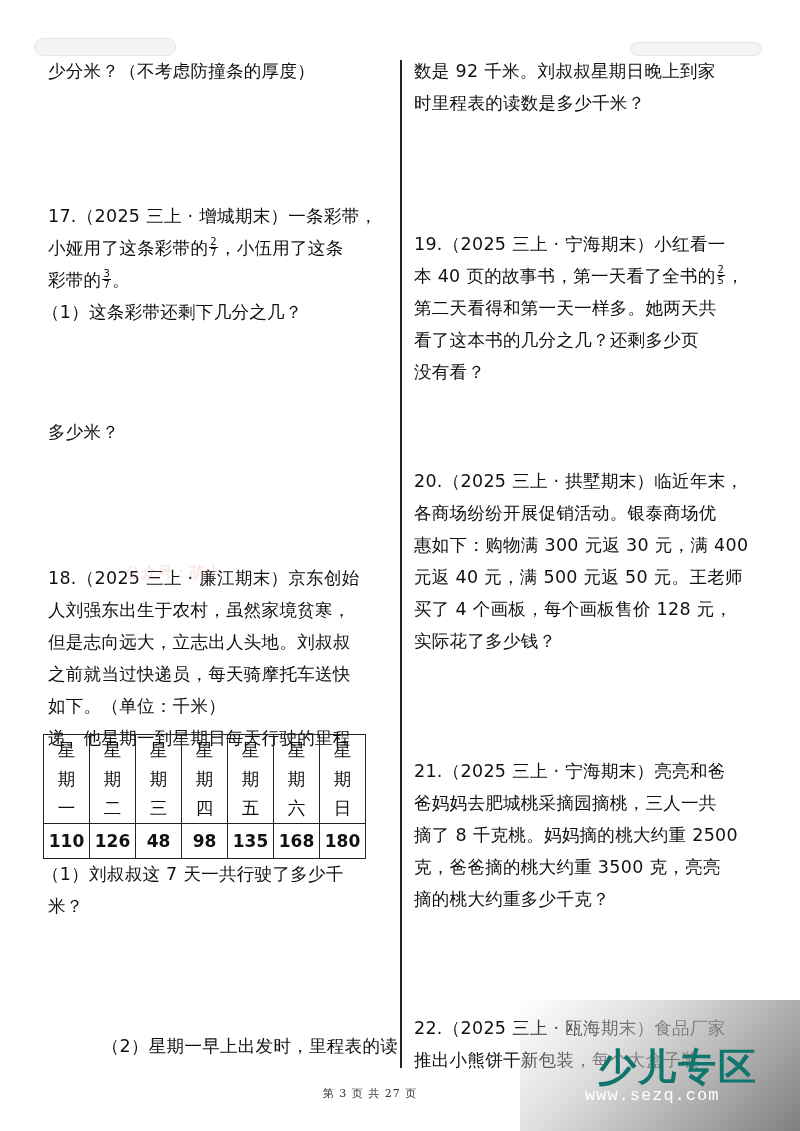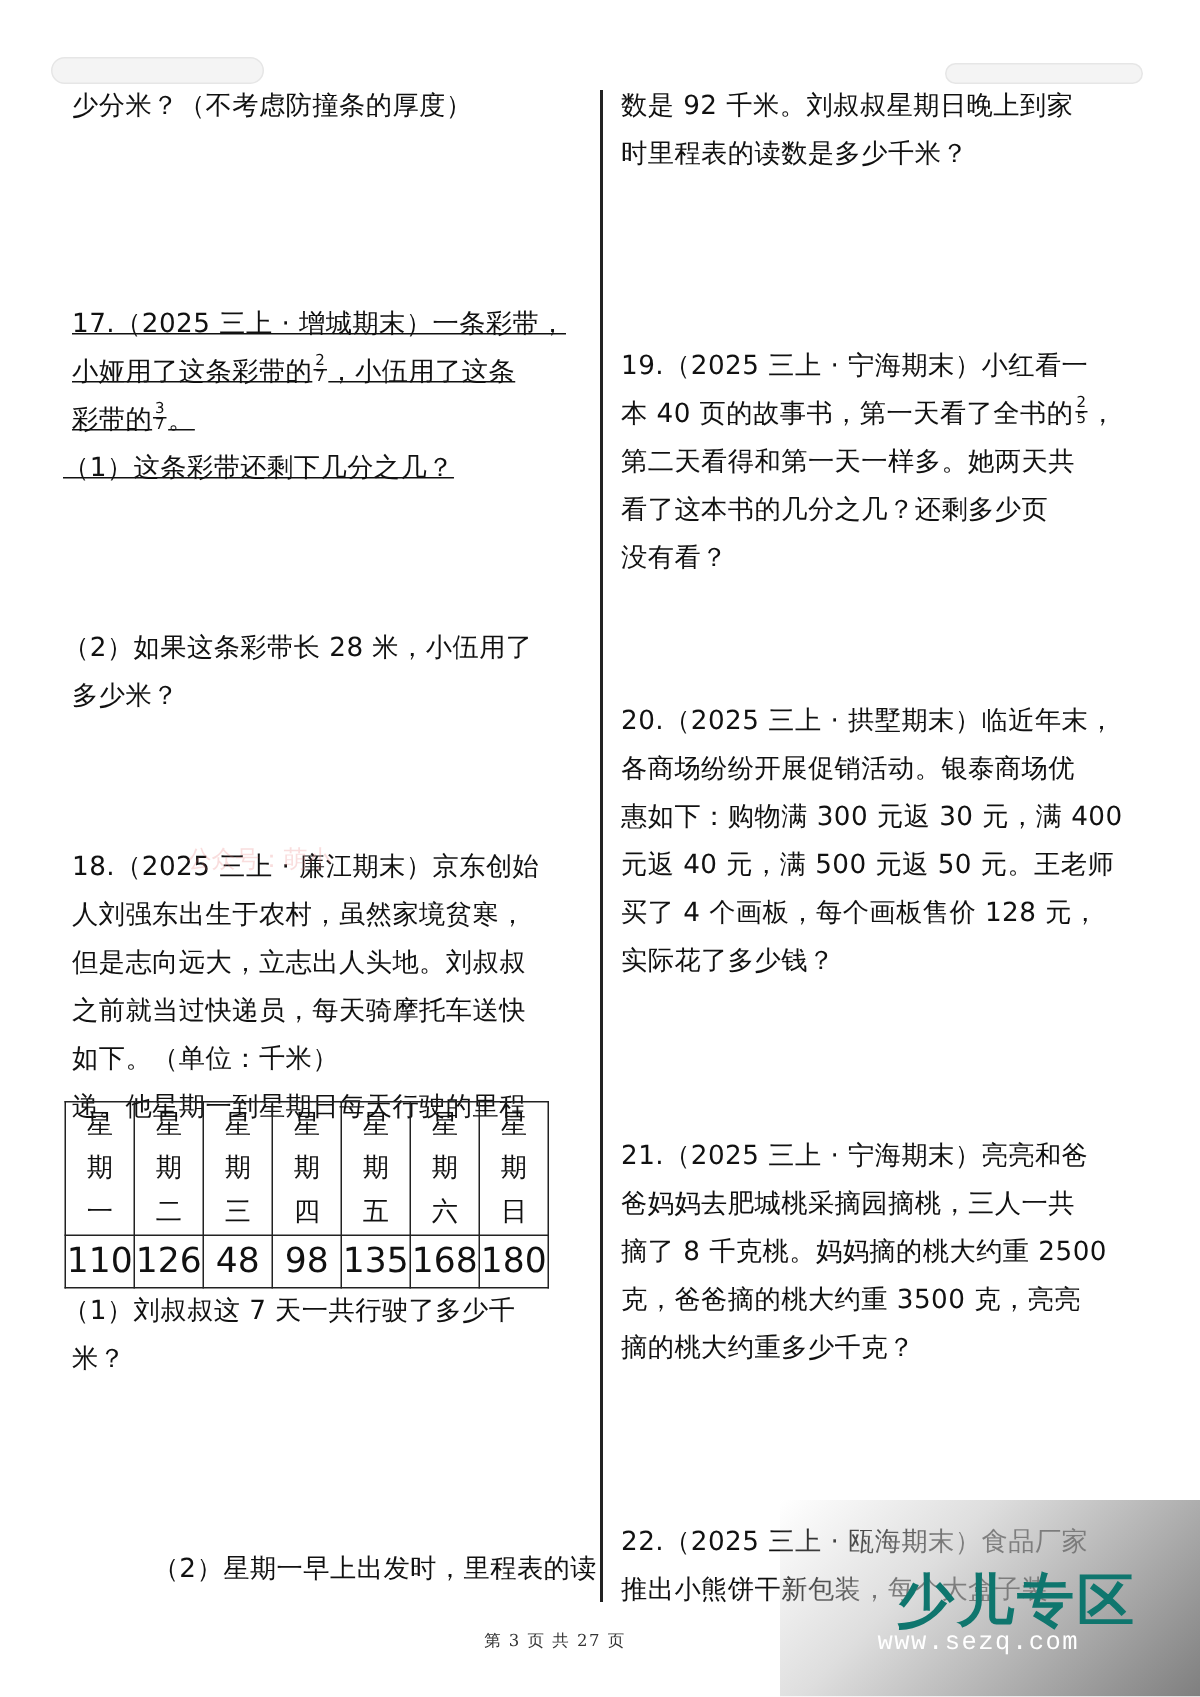--- a/index.html
+++ b/index.html
@@ -26,21 +26,21 @@
 
   table.mileage {
     position:absolute; left:43px; top:734px; border-collapse:collapse;
     font-size:17.5px;
   }
   table.mileage td {
     border:1.5px solid #222; width:45px; text-align:center; padding:0;
   }
   table.mileage tr.hdr td { height:88px; line-height:29px; vertical-align:middle; }
   table.mileage tr.hdr td span { display:block; }
-  table.mileage tr.val td { height:34px; font-size:23px; }
+  table.mileage tr.val td { height:34px; font-size:17px;font-weight:bold; }
 
   .footer {
     position:absolute; top:1086px; left:0; width:740px; text-align:center;
     font-family:"DejaVu Serif", "Liberation Serif", serif; font-size:11px; color:#333;
     letter-spacing:1px;
   }
   .wm-bg {
     position:absolute; left:520px; top:1000px; width:280px; height:131px;
     background:linear-gradient(135deg, rgba(255,255,255,0) 0%, rgba(200,200,200,0.6) 35%, rgba(120,120,120,0.95) 100%);
   }
@@ -62,33 +62,32 @@
 <div class="scribble" style="left:34px; top:38px; width:140px;"></div>
 <div class="scribble" style="left:630px; top:42px; width:130px; height:12px;"></div>
 
 <div class="divider"></div>
 
 <div class="col" style="left:48px; top:0;">
   <div class="blk" style="top:55px;">
     <span class="line">少分米？（不考虑防撞条的厚度）</span>
   </div>
 
-  <div class="blk" style="top:200px;text-decoration:underline;">
+  <div class="blk" style="top:200px;">
     <span class="line">17.（2025 三上 · 增城期末）一条彩带，</span>
     <span class="line">
       <span>小娅用了这条彩带的</span><span class="frac"><span class="num">2</span><span class="den">7</span></span><span>，小伍用了这条</span>
     </span>
     <span class="line">
       <span>彩带的</span><span class="frac"><span class="num">3</span><span class="den">7</span></span><span>。</span>
     </span>
     <span class="line" style="margin-left:-6px;">（1）这条彩带还剩下几分之几？</span>
   </div>
 
   <div class="blk" style="top:416px;">
-    <span class="line" style="margin-left:-6px;">（2）如果这条彩带长 28 米，小伍用了</span>
     <span class="line">多少米？</span>
   </div>
 
   <div class="blk" style="top:562px;">
     <span class="line">18.（2025 三上 · 廉江期末）京东创始</span>
     <span class="line">人刘强东出生于农村，虽然家境贫寒，</span>
     <span class="line">但是志向远大，立志出人头地。刘叔叔</span>
     <span class="line">之前就当过快递员，每天骑摩托车送快</span>
     <span class="line">如下。（单位：千米）</span>
     <span class="line">递。他星期一到星期日每天行驶的里程</span>

